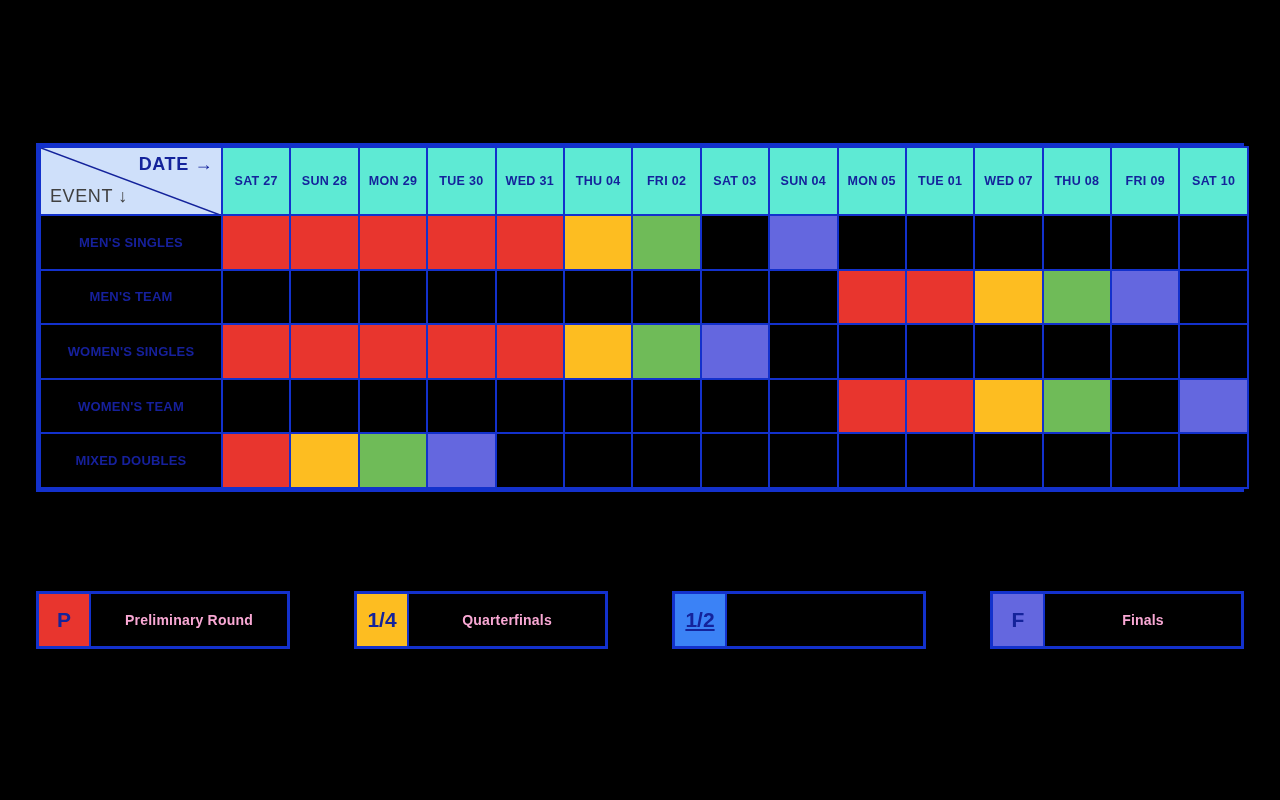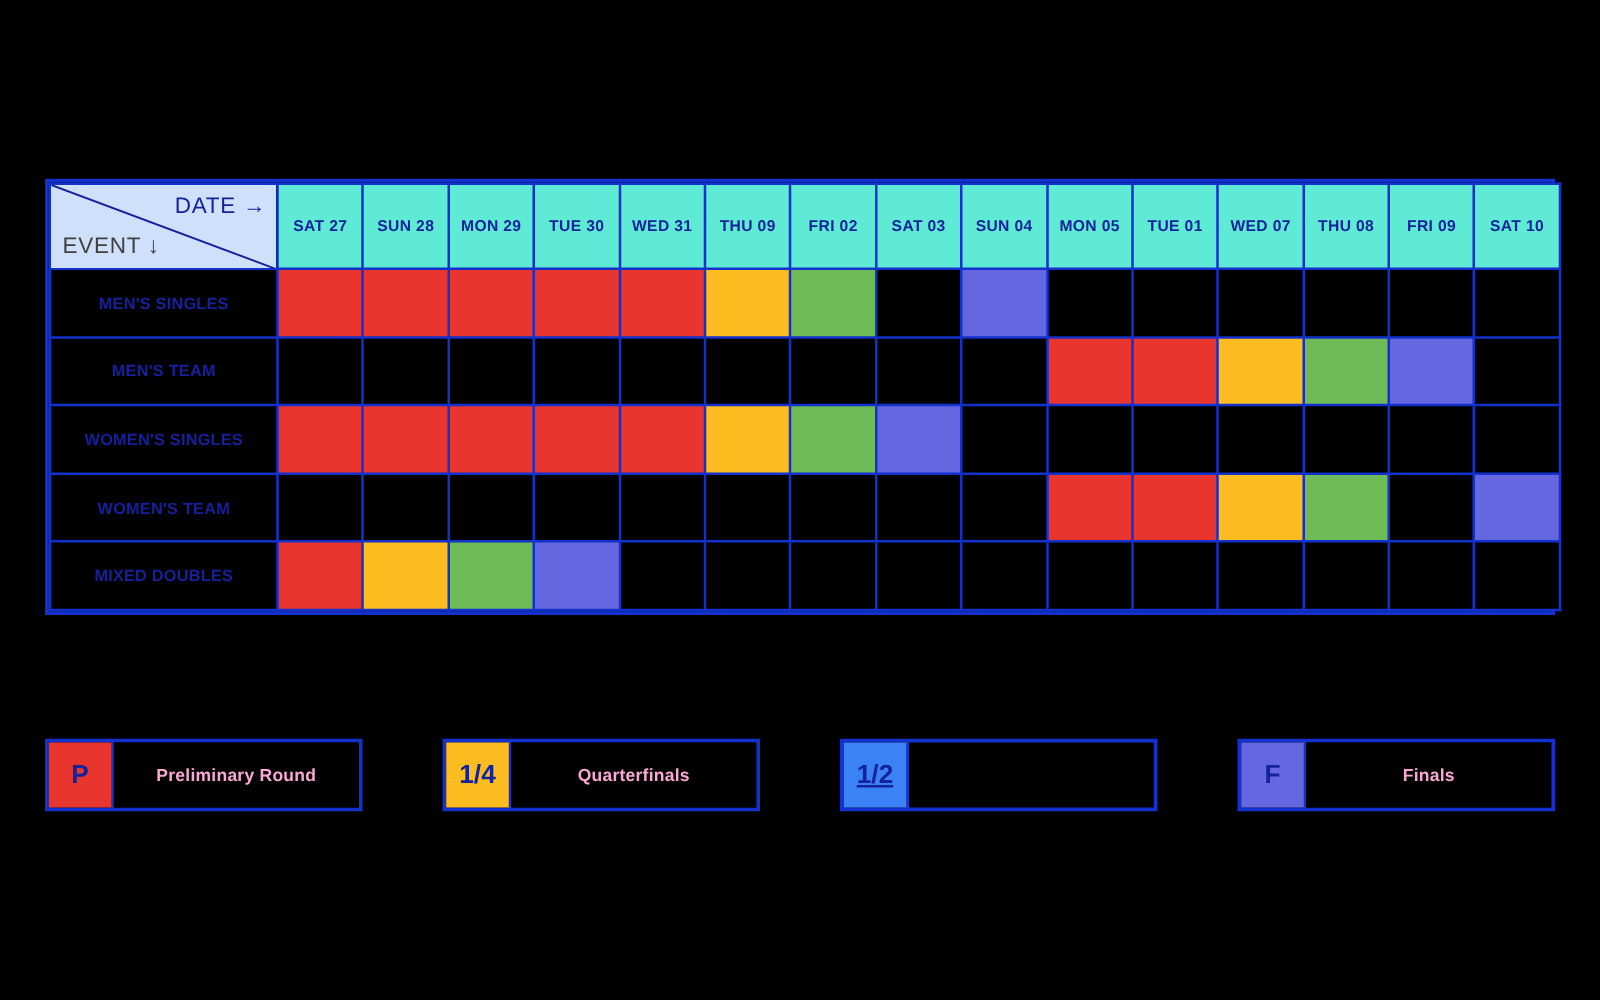--- a/index.html
+++ b/index.html
@@ -70,21 +70,21 @@
   th.corner .diag line {
     stroke: #14239B;
     stroke-width: 1.6;
   }
   th.corner .date-lbl {
     position: absolute;
     right: 8px;
     top: 6px;
     color: #14239B;
     font-size: 18px;
-    font-weight: normal;
+    font-weight: bold;
     letter-spacing: 0.6px;
     white-space: nowrap;
   }
   th.corner .event-lbl {
     position: absolute;
     left: 9px;
     bottom: 7px;
     color: #404040;
     font-size: 18px;
     font-weight: normal;
@@ -189,21 +189,21 @@
             <line x1="0" y1="0" x2="182" y2="68"></line>
           </svg>
           <span class="date-lbl">DATE →</span>
           <span class="event-lbl">EVENT ↓</span>
         </th>
         <th class="day-head">SAT 27</th>
         <th class="day-head">SUN 28</th>
         <th class="day-head">MON 29</th>
         <th class="day-head">TUE 30</th>
         <th class="day-head">WED 31</th>
-        <th class="day-head">THU 09</th>
+        <th class="day-head">THU 04</th>
         <th class="day-head">FRI 02</th>
         <th class="day-head">SAT 03</th>
         <th class="day-head">SUN 04</th>
         <th class="day-head">MON 05</th>
         <th class="day-head">TUE 01</th>
         <th class="day-head">WED 07</th>
         <th class="day-head">THU 08</th>
         <th class="day-head">FRI 09</th>
         <th class="day-head">SAT 10</th>
       </tr>

